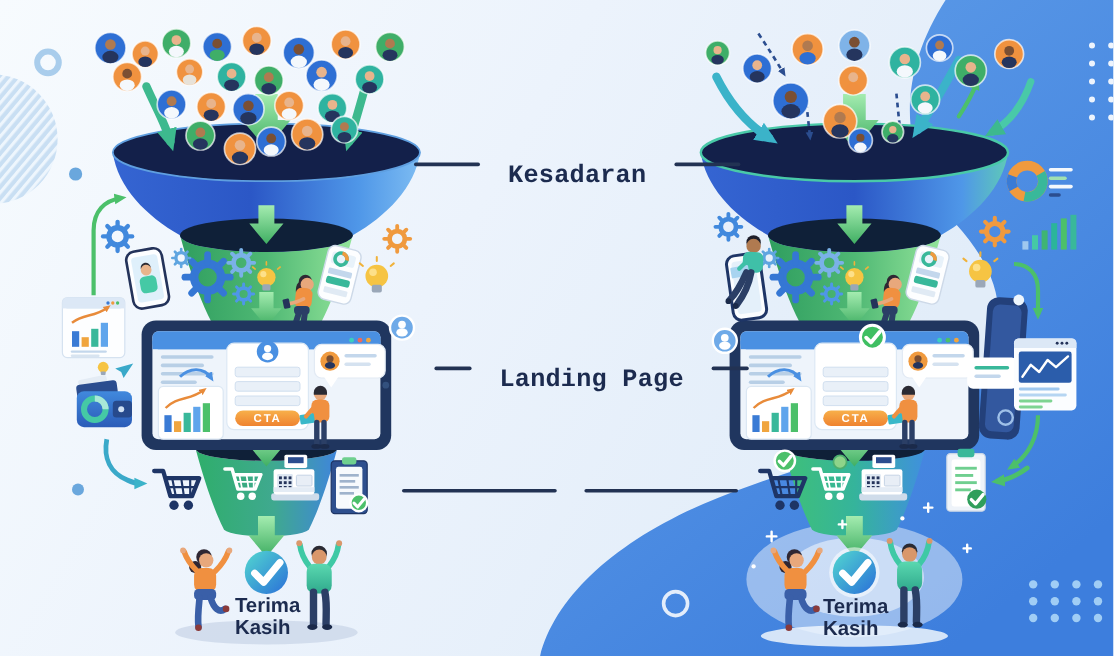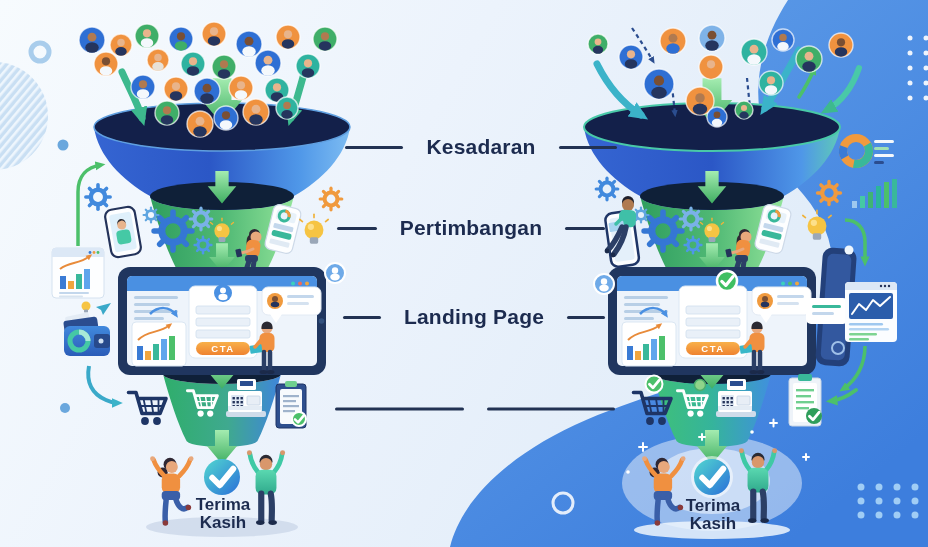--- a/index.html
+++ b/index.html
@@ -1,23 +1,23 @@
 <!DOCTYPE html>
 <html><head>
 <meta charset="utf-8">
 <style>
   html,body{margin:0;padding:0;}
   body{font-family:"Liberation Sans",sans-serif;}
   .canvas{position:relative;width:928px;height:547px;overflow:hidden;
           background:linear-gradient(120deg,#f7fbfe 0%,#ecf3fc 40%,#e2edf9 75%);}
   .canvas svg.scene{position:absolute;left:0;top:0;}
-  .stage-row{position:absolute;display:flex;align-items:center;gap:23px;transform:translateY(-50%);z-index:5;}
+  .stage-row{position:absolute;display:flex;gap:23px;transform:translateY(-50%);z-index:5;font-family:Liberation Mono, monospace;}
   .stage-row .line{flex:1;height:3px;background:#223253;border-radius:2px;}
   .stage-label{font-weight:700;font-size:21px;color:#1c2b4f;white-space:nowrap;letter-spacing:.2px;}
-  .thanks{position:absolute;transform:translateX(-50%);text-align:center;
+  .thanks{position:absolute;transform:translateX(-50%);
           font-weight:700;font-size:17px;line-height:1.08;color:#1c2b4f;z-index:5;}
 </style>
 </head>
 <body>
 
 <div class="canvas">
 
 <svg class="scene" width="928" height="547" viewBox="0 0 928 547">
 <defs>
   <linearGradient id="g-blob" x1="0" y1="0" x2="0.7" y2="1">
@@ -746,26 +746,21 @@
 
 <use href="#gear" transform="translate(331,199) scale(0.8)" color="#f09a3e"></use>
 <use href="#bulb" transform="translate(314,230) scale(1.05)"></use>
 </svg>
 
 <div class="stage-row" style="left:345px;top:147px;width:272px;">
   <span class="line"></span>
   <span class="stage-label">Kesadaran</span>
   <span class="line"></span>
 </div>
-<div class="stage-row" style="left:337px;top:228px;width:268px;">
-  <span class="line"></span>
-  <span class="stage-label">Pertimbangan</span>
-  <span class="line"></span>
-</div>
-<div class="stage-row" style="left:343px;top:317px;width:262px;">
+<div class="stage-row" style="left:362px;top:317px;width:262px;">
   <span class="line"></span>
   <span class="stage-label">Landing Page</span>
   <span class="line"></span>
 </div>
 <div class="stage-row" style="left:335px;top:409px;width:280px;">
   <span class="line"></span>
   <span class="line"></span>
 </div>
 
 <div class="thanks" style="left:223px;top:496px;">

